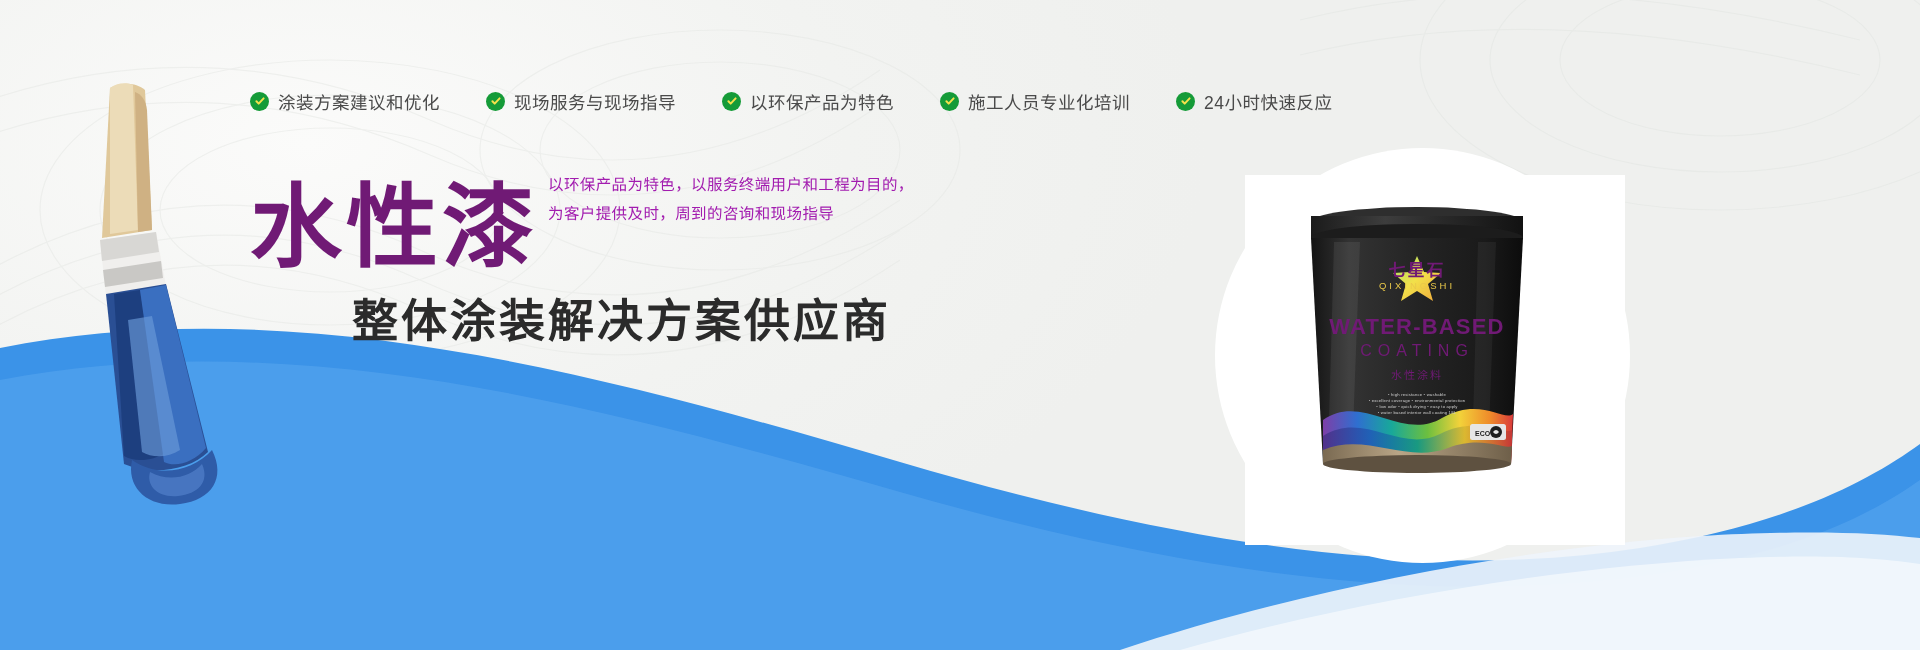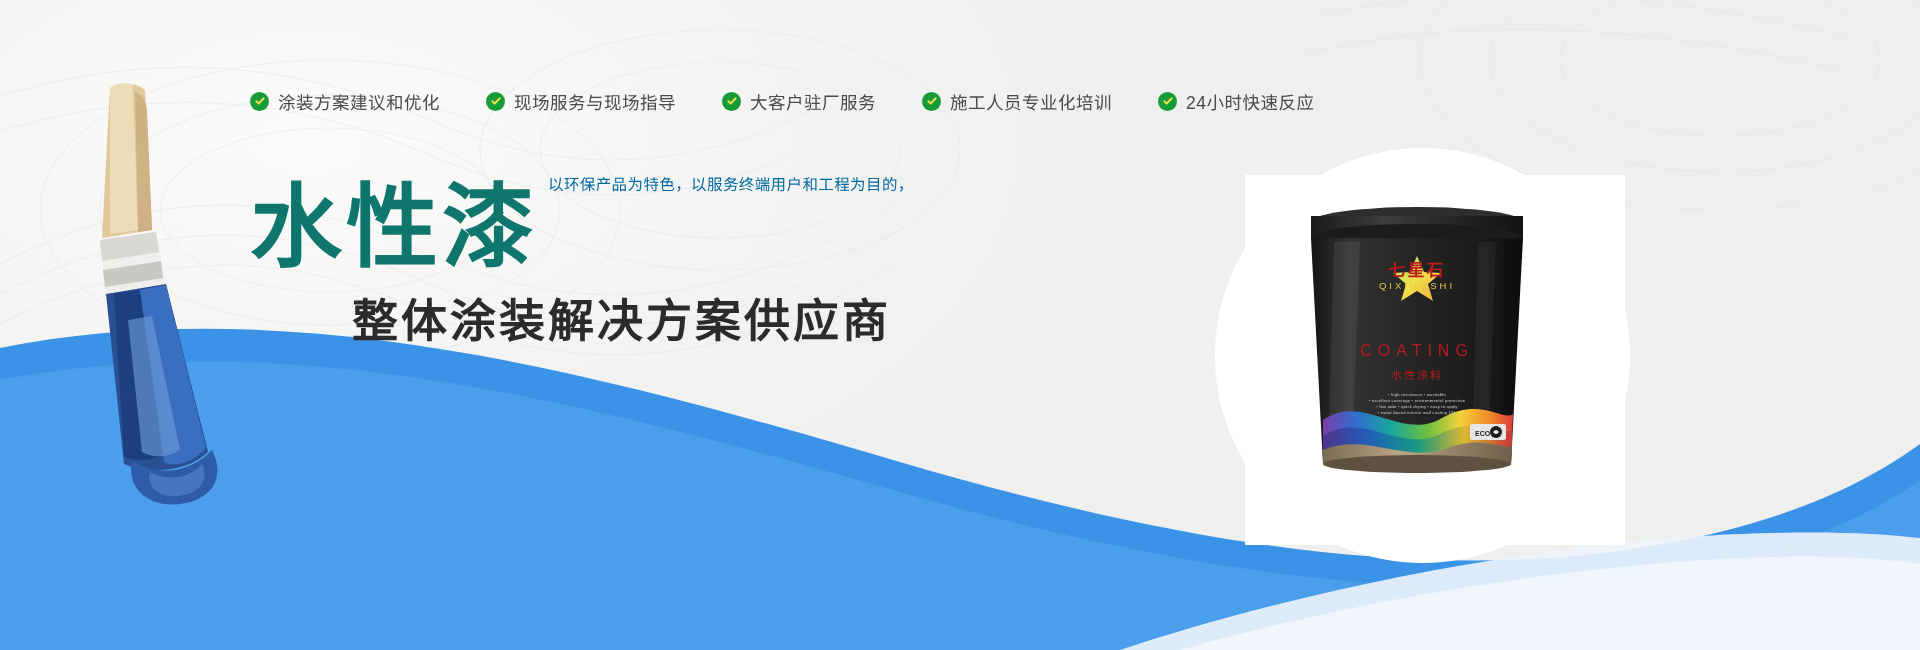--- a/index.html
+++ b/index.html
@@ -55,40 +55,40 @@
   .feature-label{
     font-size:17.5px;color:#4a4a4a;letter-spacing:.5px;
     font-family:"Liberation Sans","DejaVu Sans",sans-serif;
   }
   
   .headline-row{
     position:absolute;left:250px;top:158px;width:720px;height:115px;
     display:flex;align-items:flex-end;
   }
   .headline-main{
-    font-size:92px;line-height:1;font-weight:bold;color:#0f766e;
+    font-size:92px;line-height:1;font-weight:bold;color:#701a75;
     letter-spacing:4px;
   }
   .headline-desc{
     position:absolute;left:548px;top:170px;width:400px;
-    font-size:15.5px;line-height:29px;color:#0369a1;letter-spacing:.4px;
+    font-size:15.5px;line-height:29px;color:#a21caf;letter-spacing:.4px;
   }
   .headline-desc div{white-space:nowrap;}
   .subhead{
     position:absolute;left:352px;top:296px;
     font-size:46px;font-weight:bold;color:#2b2b2b;letter-spacing:3px;
     line-height:1.1;
   }
   
   .brush{position:absolute;left:40px;top:80px;width:220px;height:430px;}
   
   .bucket{position:absolute;left:1282px;top:196px;width:270px;height:310px;}
   .bucket-txt{
     position:absolute;text-align:center;width:100%;left:0;
-    color:#b91c1c;font-family:"Liberation Sans","DejaVu Sans",sans-serif;
+    color:#701a75;font-family:"Liberation Sans","DejaVu Sans",sans-serif;
   }
   .bk-brand-cn{top:60px;font-size:17px;font-weight:bold;letter-spacing:2px;}
   .bk-brand-en{top:84px;font-size:9.5px;letter-spacing:3px;color:#e9c84a;}
   .bk-title{top:118px;font-size:22px;font-weight:bold;letter-spacing:1.2px;}
   .bk-sub{top:146px;font-size:16px;letter-spacing:6px;}
   .bk-cn{top:170px;font-size:11px;letter-spacing:2px;}
   .bk-lines{top:196px;font-size:4.2px;line-height:6px;color:#cfcfcf;letter-spacing:.2px;}
 </style>
 </head>
 <body>
@@ -167,21 +167,21 @@
       </span>
       <span class="feature-label">现场服务与现场指导</span>
     </div>
 
     <div class="feature">
       <span class="check-badge">
         <svg width="12" height="12" viewBox="0 0 12 12">
             <path d="M2.4 6.2 L4.7 8.6 L9.6 3.4" fill="none" stroke="#f5e14b" stroke-width="2" stroke-linecap="round" stroke-linejoin="round"></path>
           </svg>
       </span>
-      <span class="feature-label">大客户驻厂服务</span>
+      <span class="feature-label">以环保产品为特色</span>
     </div>
 
     <div class="feature">
       <span class="check-badge">
         <svg width="12" height="12" viewBox="0 0 12 12">
             <path d="M2.4 6.2 L4.7 8.6 L9.6 3.4" fill="none" stroke="#f5e14b" stroke-width="2" stroke-linecap="round" stroke-linejoin="round"></path>
           </svg>
       </span>
       <span class="feature-label">施工人员专业化培训</span>
     </div>
@@ -196,20 +196,21 @@
     </div>
 
   </div>
 
   <div class="headline-row">
     <span class="headline-main">水性漆</span>
   </div>
 
   <div class="headline-desc">
     <div>以环保产品为特色，以服务终端用户和工程为目的，</div>
+    <div>为客户提供及时，周到的咨询和现场指导</div>
   </div>
 
   <div class="subhead">整体涂装解决方案供应商</div>
 
   <div class="product-circle"></div>
   <div class="product-card"></div>
 
   <svg class="bucket" viewBox="0 0 270 310">
     <defs>
       <linearGradient id="lidG" x1="0" y1="0" x2="1" y2="0">
@@ -274,20 +275,21 @@
       <rect x="188" y="228" width="36" height="16" rx="2.5" fill="#e6e6e6"></rect>
       <circle cx="214" cy="236" r="6" fill="#1d1d1d"></circle>
       <path d="M211 236 q3 -4 6 0 q-3 4 -6 0" fill="#e6e6e6"></path>
       <text x="193" y="240" font-family="Liberation Sans, sans-serif" font-size="7" font-weight="bold" fill="#222">ECO</text>
     </g>
   </svg>
 
   <div class="bucket" style="pointer-events:none;">
     <div class="bucket-txt bk-brand-cn">七星石</div>
     <div class="bucket-txt bk-brand-en">QIXINGSHI</div>
+    <div class="bucket-txt bk-title">WATER-BASED</div>
     <div class="bucket-txt bk-sub">COATING</div>
     <div class="bucket-txt bk-cn">水性涂料</div>
     <div class="bucket-txt bk-lines" style="white-space:pre-line;">• high resistance  • washable
 • excellent coverage  • environmental protection
 • low odor  • quick drying  • easy to apply
 • water based interior wall coating 18L</div>
   </div>
 
 </div>
 

